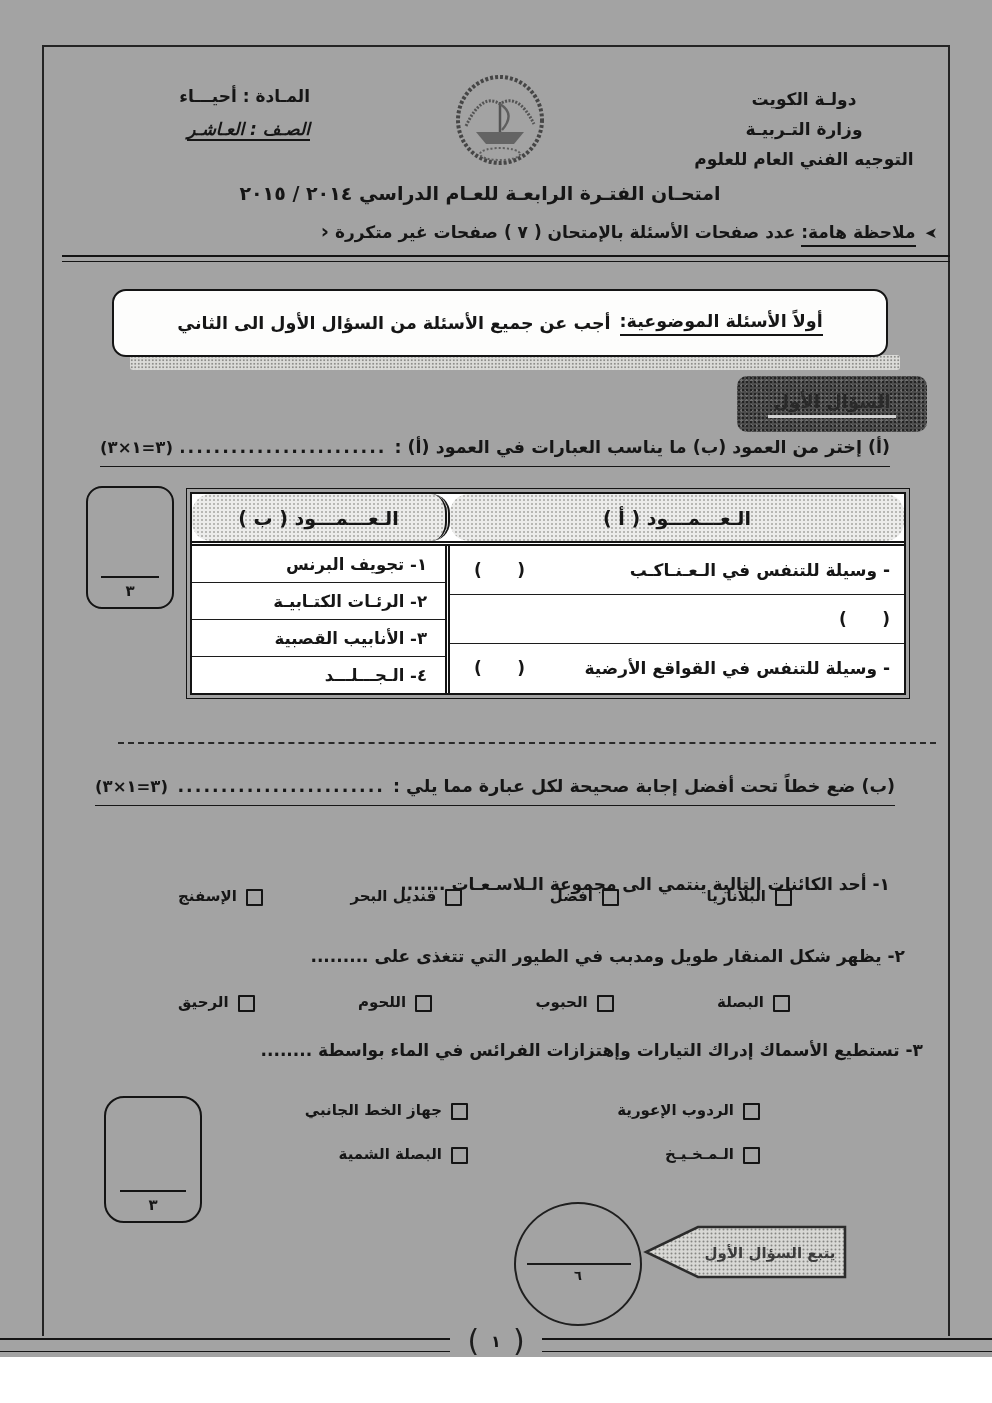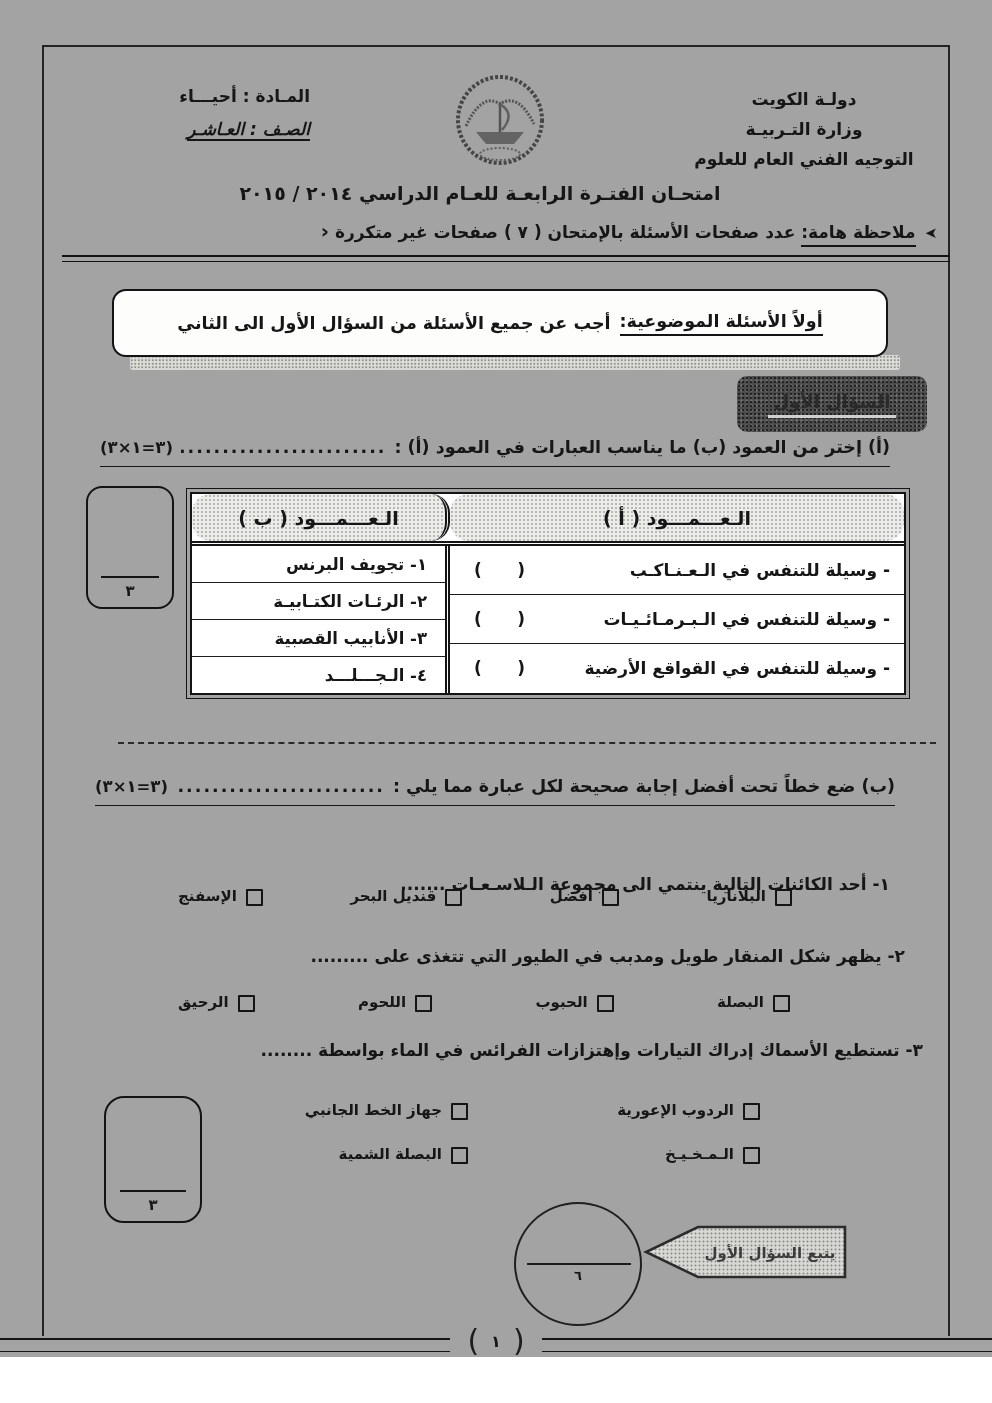--- a/index.html
+++ b/index.html
@@ -173,21 +173,20 @@
       <div class="th tha">الـعـــمـــود ( أ )</div>
       <div class="th thb">الـعـــمـــود ( ب )</div>
     </div>
     <div class="tbody">
       <div class="cola">
         <div class="arow">
           <span>- وسيلة للتنفس في الـعـنـاكـب</span>
           <span class="amark">(      )</span>
         </div>
         <div class="arow">
-          <span>- وسيلة للتنفس في الـبـرمـائـيـات</span>
           <span class="amark">(      )</span>
         </div>
         <div class="arow">
           <span>- وسيلة للتنفس في القواقع الأرضية</span>
           <span class="amark">(      )</span>
         </div>
       </div>
       <div class="colb">
         <div class="brow">١- تجويف البرنس</div>
         <div class="brow">٢- الرئـات الكتـابيـة</div>

